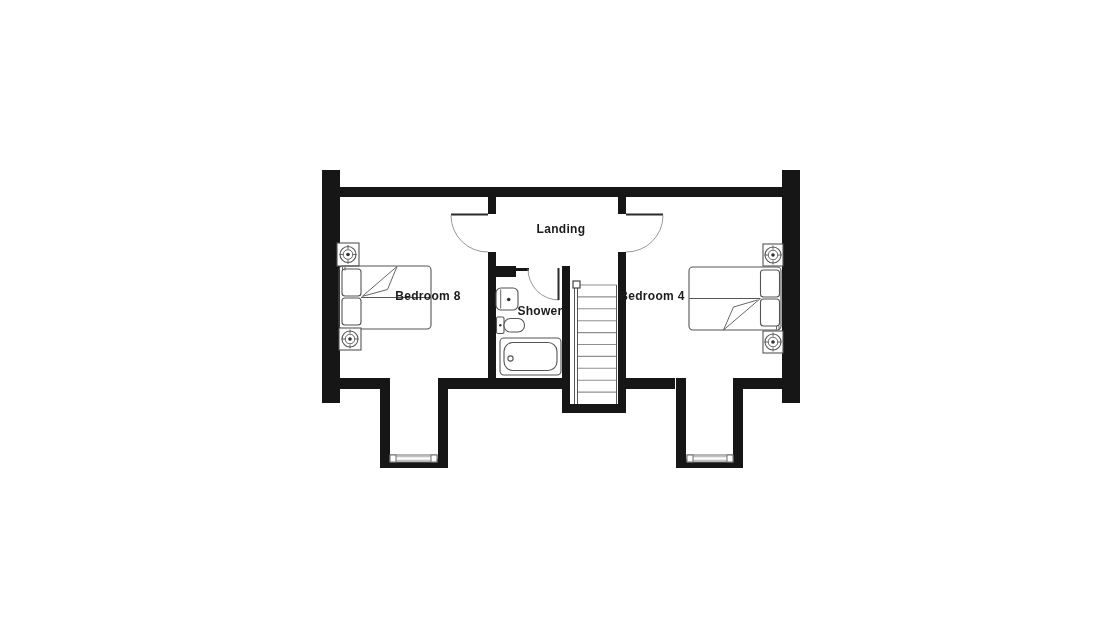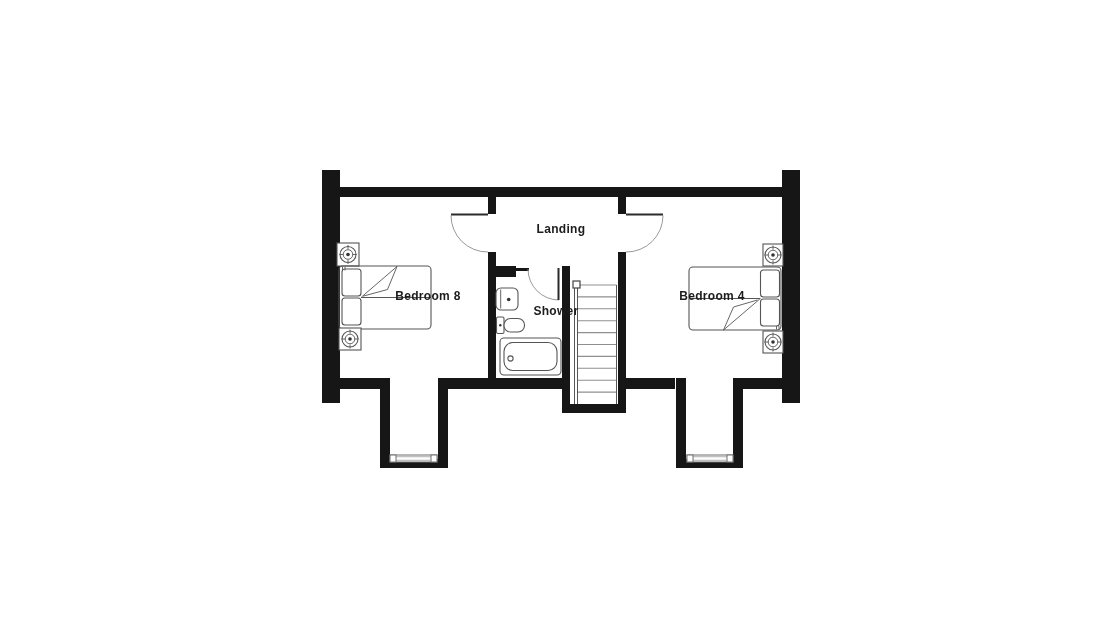--- a/index.html
+++ b/index.html
@@ -166,16 +166,16 @@
       <g>
         <rect x="500" y="338" width="61" height="37" rx="4" fill="#ffffff"></rect>
         <rect x="504" y="342.5" width="53" height="28" rx="9"></rect>
         <circle cx="510.5" cy="358.5" r="2.6"></circle>
       </g>
     </g>
   </svg>
 
   <div class="room-label" style="left:561px;top:229px;">Landing</div>
   <div class="room-label" style="left:428px;top:296px;">Bedroom 8</div>
-  <div class="room-label" style="left:712px;top:296px;">Bedroom 4</div>
-  <div class="room-label" style="left:556px;top:311px;">Shower</div>
+  <div class="room-label" style="left:652px;top:296px;">Bedroom 4</div>
+  <div class="room-label" style="left:540px;top:311px;">Shower</div>
 
 </div>
 
 </body></html>

